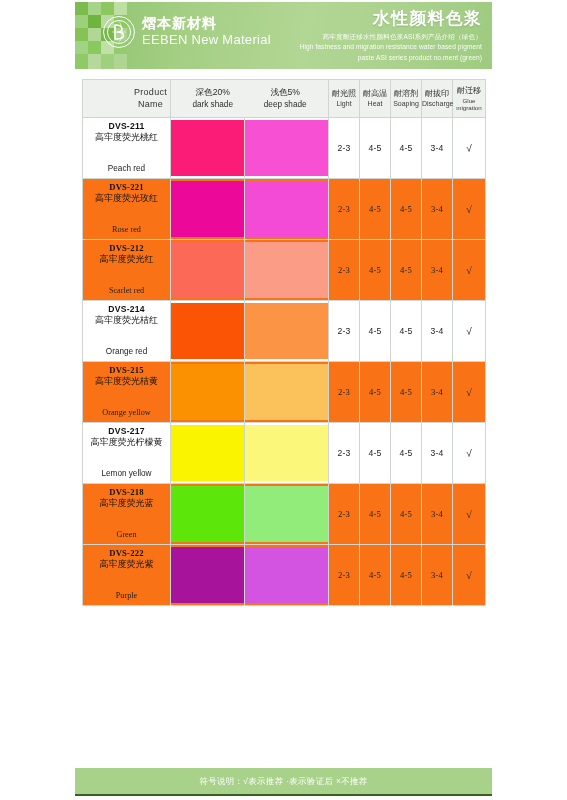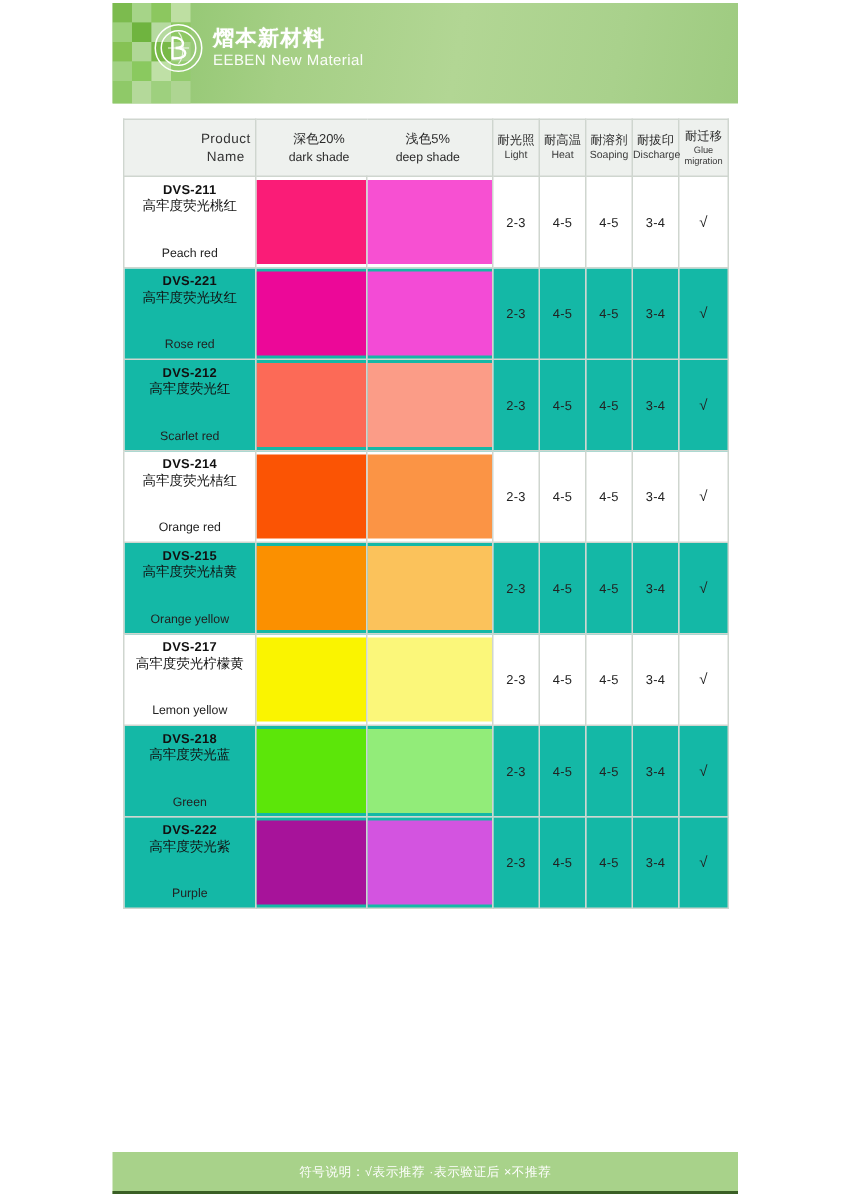--- a/index.html
+++ b/index.html
@@ -58,21 +58,21 @@
     line-height: 1.12;
   }
   .logo-cn {
     font-size: 14px;
     font-weight: bold;
     letter-spacing: 1px;
     white-space: nowrap;
     text-shadow: 0 0 1px rgba(255,255,255,.4);
   }
   .logo-en {
-    font-size: 10px;
+    font-size: 13px;
     letter-spacing: .3px;
     white-space: nowrap;
     opacity: .95;
     margin-top: 1px;
   }
   .banner-right {
     position: absolute;
     right: 10px;
     top: 7px;
     text-align: right;
@@ -157,21 +157,21 @@
     line-height: 1.35;
   }
   .shade-cn { font-size: 8.6px; color: #2b2b2b; }
   .shade-en { font-size: 8.2px; color: #2b2b2b; }
   .fz-cn { font-size: 8.2px; display: block; color: #2b2b2b; }
   .fz-en { font-size: 7px; display: block; color: #3a3a3a; margin-top: 1px; }
   .fz-en.two { font-size: 6.2px; line-height: 1.15; }
 
   
   tr.prow td { height: 60px; }
-  tr.prow.alt td { background: #14b8a6; }
+  tr.prow.alt td { background: #f97316; font-family: Liberation Serif, serif; }
   td.cell-name {
     text-align: left;
     padding: 0 0 0 10px;
     line-height: 1.3;
   }
   .p-code { font-size: 8.6px; font-weight: bold; color: #111111; letter-spacing: .2px; }
   .p-cn   { font-size: 9px; color: #111111; }
   .p-en   { font-size: 8.2px; color: #222222; margin-top: 20px; }
   td.cell-swatch { padding: 0; }
   .swatch {
@@ -244,20 +244,26 @@
         <path d="M8 15 L22 15" stroke="#ffffff" stroke-width=".8" opacity=".75"></path>
         <path d="M15 4.5 C19 9 19 21 15 25.5" fill="none" stroke="#ffffff" stroke-width=".8" opacity=".75"></path>
       </svg>
     </div>
     <div class="logo-words">
       <div class="logo-cn">熠本新材料</div>
       <div class="logo-en">EEBEN New Material</div>
     </div>
   </div>
 
+  <div class="banner-right">
+    <div class="banner-title">水性颜料色浆</div>
+    <div class="banner-sub-cn">高牢度耐迁移水性颜料色浆ASI系列产品介绍（绿色）</div>
+    <div class="banner-sub-en">High fastness and migration resistance water based pigment</div>
+    <div class="banner-sub-en">paste ASI series product no.ment (green)</div>
+  </div>
 </div>
 
 <div class="table-wrap">
   <table class="spec">
     <colgroup>
       <col class="c-name">
         <col class="c-dark">
         <col class="c-deep">
       <col class="c-f1">
         <col class="c-f2">

